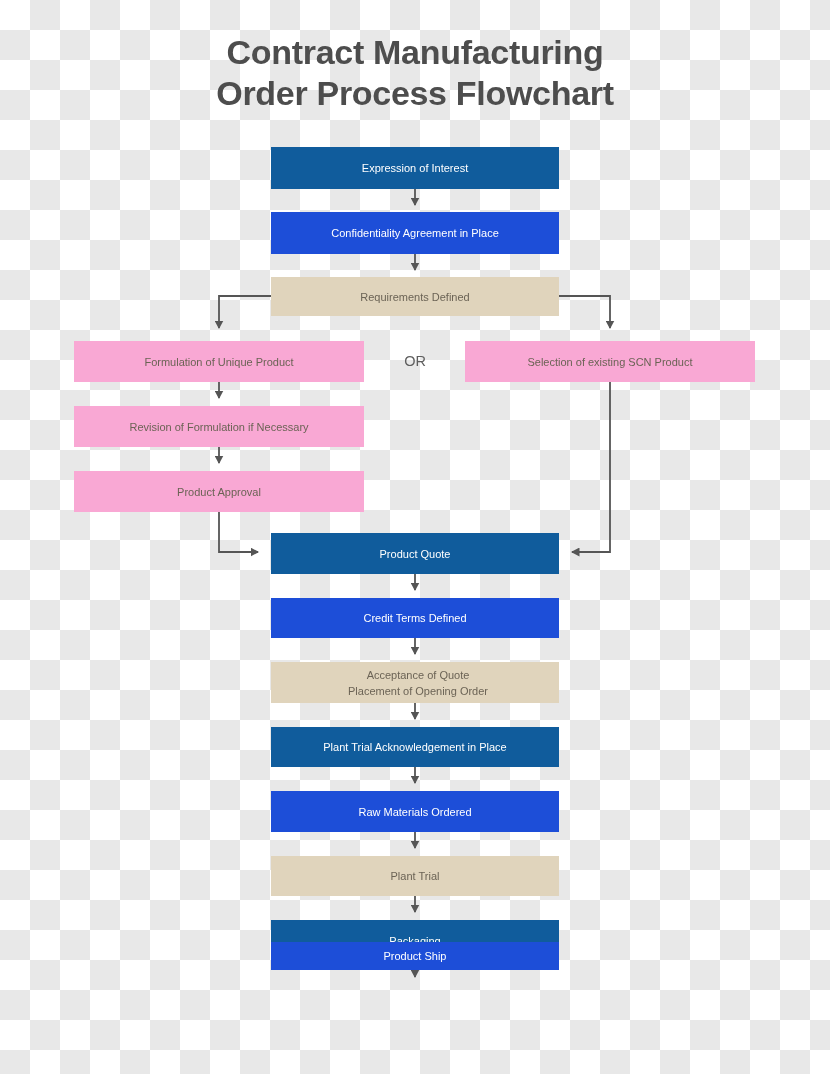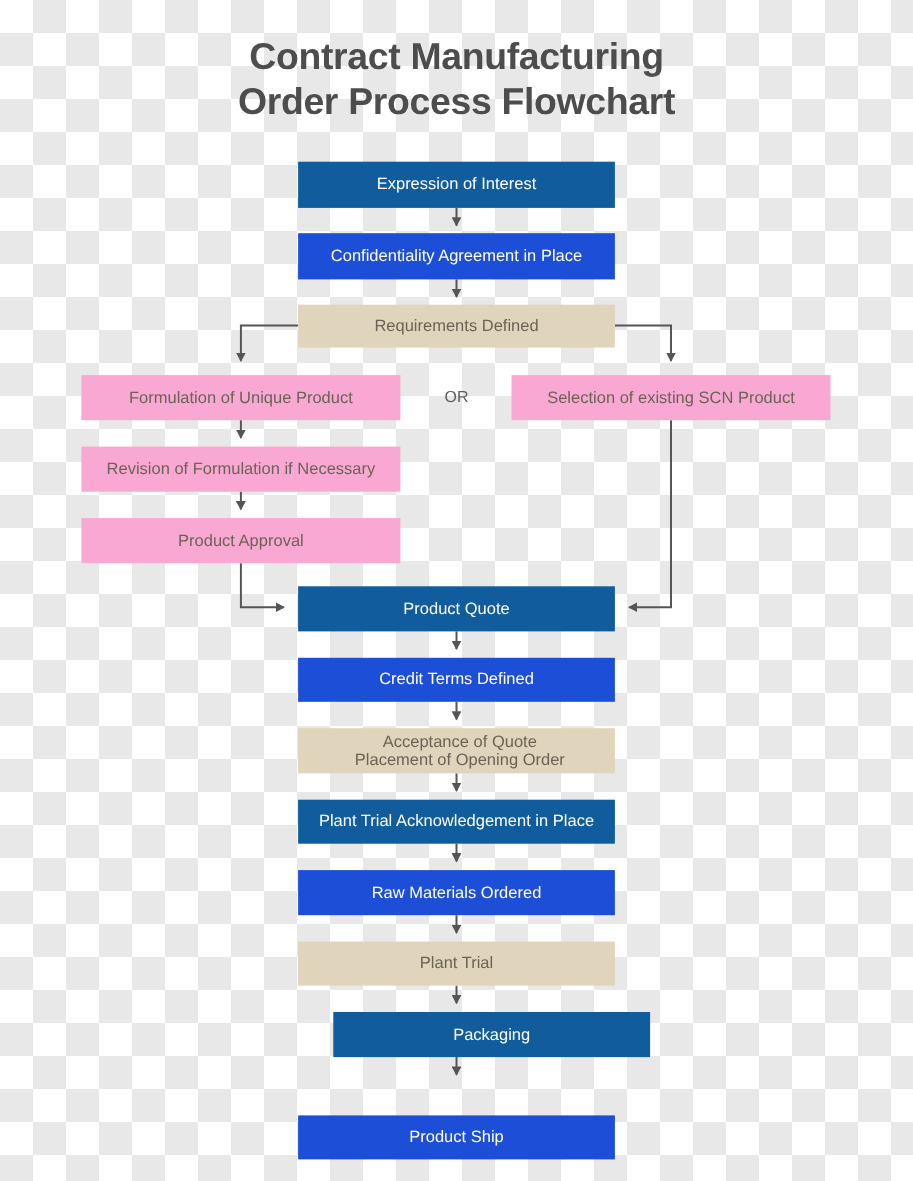--- a/index.html
+++ b/index.html
@@ -24,21 +24,21 @@
     color:#4d4d4d;
     letter-spacing:-0.3px;
   }
   .title .l2{display:block;}
 
   .node{
     position:absolute;
     box-sizing:border-box;
     display:flex;align-items:center;justify-content:center;
     text-align:center;
-    font-size:15px;
+    font-size:11px;
     line-height:16px;
     padding:0 6px;
   }
   .node .lbl{display:block;}
   .node .lbl .sub{display:block;}
 
   .c-darkblue{background:#105C9C;color:#ffffff;}
   .c-lightblue{background:#1d4ed8;color:#ffffff;}
   .c-tan{background:#E0D4BC;color:#6b6355;}
   .c-cream{background:#f9a8d4;color:#6b6355;}
@@ -151,21 +151,21 @@
   </div>
 
   <div class="node c-lightblue" style="left:271px;top:791px;width:288px;height:41px;">
     <span class="lbl">Raw Materials Ordered</span>
   </div>
 
   <div class="node c-tan" style="left:271px;top:856px;width:288px;height:40px;">
     <span class="lbl">Plant Trial</span>
   </div>
 
-  <div class="node c-darkblue" style="left:271px;top:920px;width:288px;height:41px;margin-left:32px;">
+  <div class="node c-darkblue" style="left:271px;top:920px;width:288px;height:41px;">
     <span class="lbl">Packaging</span>
   </div>
 
-  <div class="node c-lightblue" style="left:271px;top:1014px;width:288px;height:40px;">
+  <div class="node c-lightblue" style="left:271px;top:942px;width:288px;height:28px;">
     <span class="lbl">Product Ship</span>
   </div>
 
 </div>
 
 </body></html>

